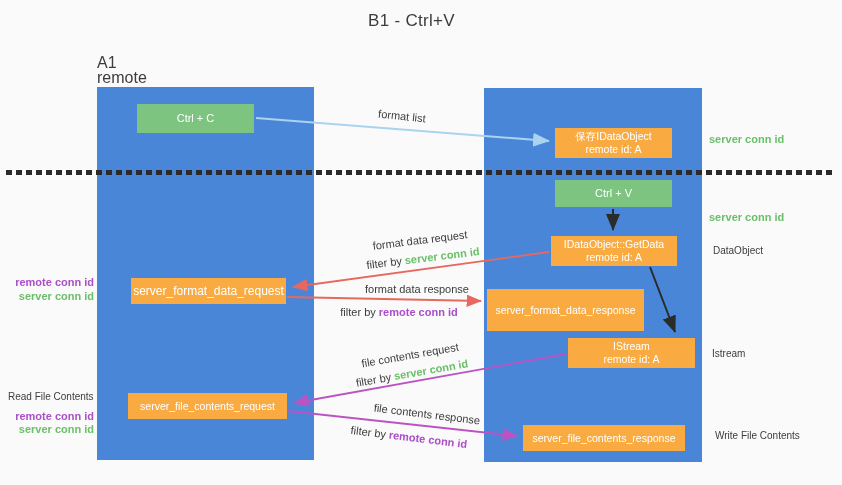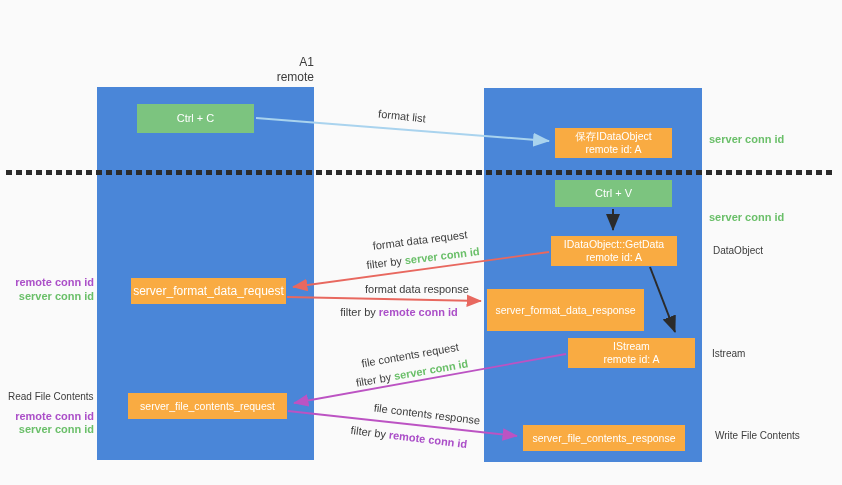--- a/index.html
+++ b/index.html
@@ -20,22 +20,22 @@
 
   .title {
     left: 368px; top: 10px;
     font-size: 17px;
     line-height: 22px;
     color: #3c3c3c;
     letter-spacing: 0.3px;
   }
 
   .col-header {
-    text-align: right;
-    font-size: 12px;
+    text-align: left;
+    font-size: 16px;
     line-height: 15px;
     color: #3c3c3c;
   }
   .col-header.left { left: 97px; top: 55px; width: 217px; }
   .col-header.right { left: 484px; top: 55px; width: 218px; margin-top: 32px; }
 
   .panel { background: #4a86d8; }
   .panel.left  { left: 97px;  top: 87px; width: 217px; height: 373px; }
   .panel.right { left: 484px; top: 88px; width: 218px; height: 374px; }
 
@@ -105,20 +105,21 @@
   #rm-dataobject  { left: 713px; top: 245px; }
   #rm-istream     { left: 712px; top: 348px; }
   #rm-write-file  { left: 715px; top: 430px; }
 </style>
 </head>
 <body>
 
 <div id="canvas">
 
   <div class="abs title">
+    <div>B1 - Ctrl+V</div>
   </div>
 
   <div class="abs col-header left">
     <div>A1</div>
     <div>remote</div>
   </div>
   <div class="abs col-header right">
     <div>B1</div>
     <div>connection</div>
   </div>

